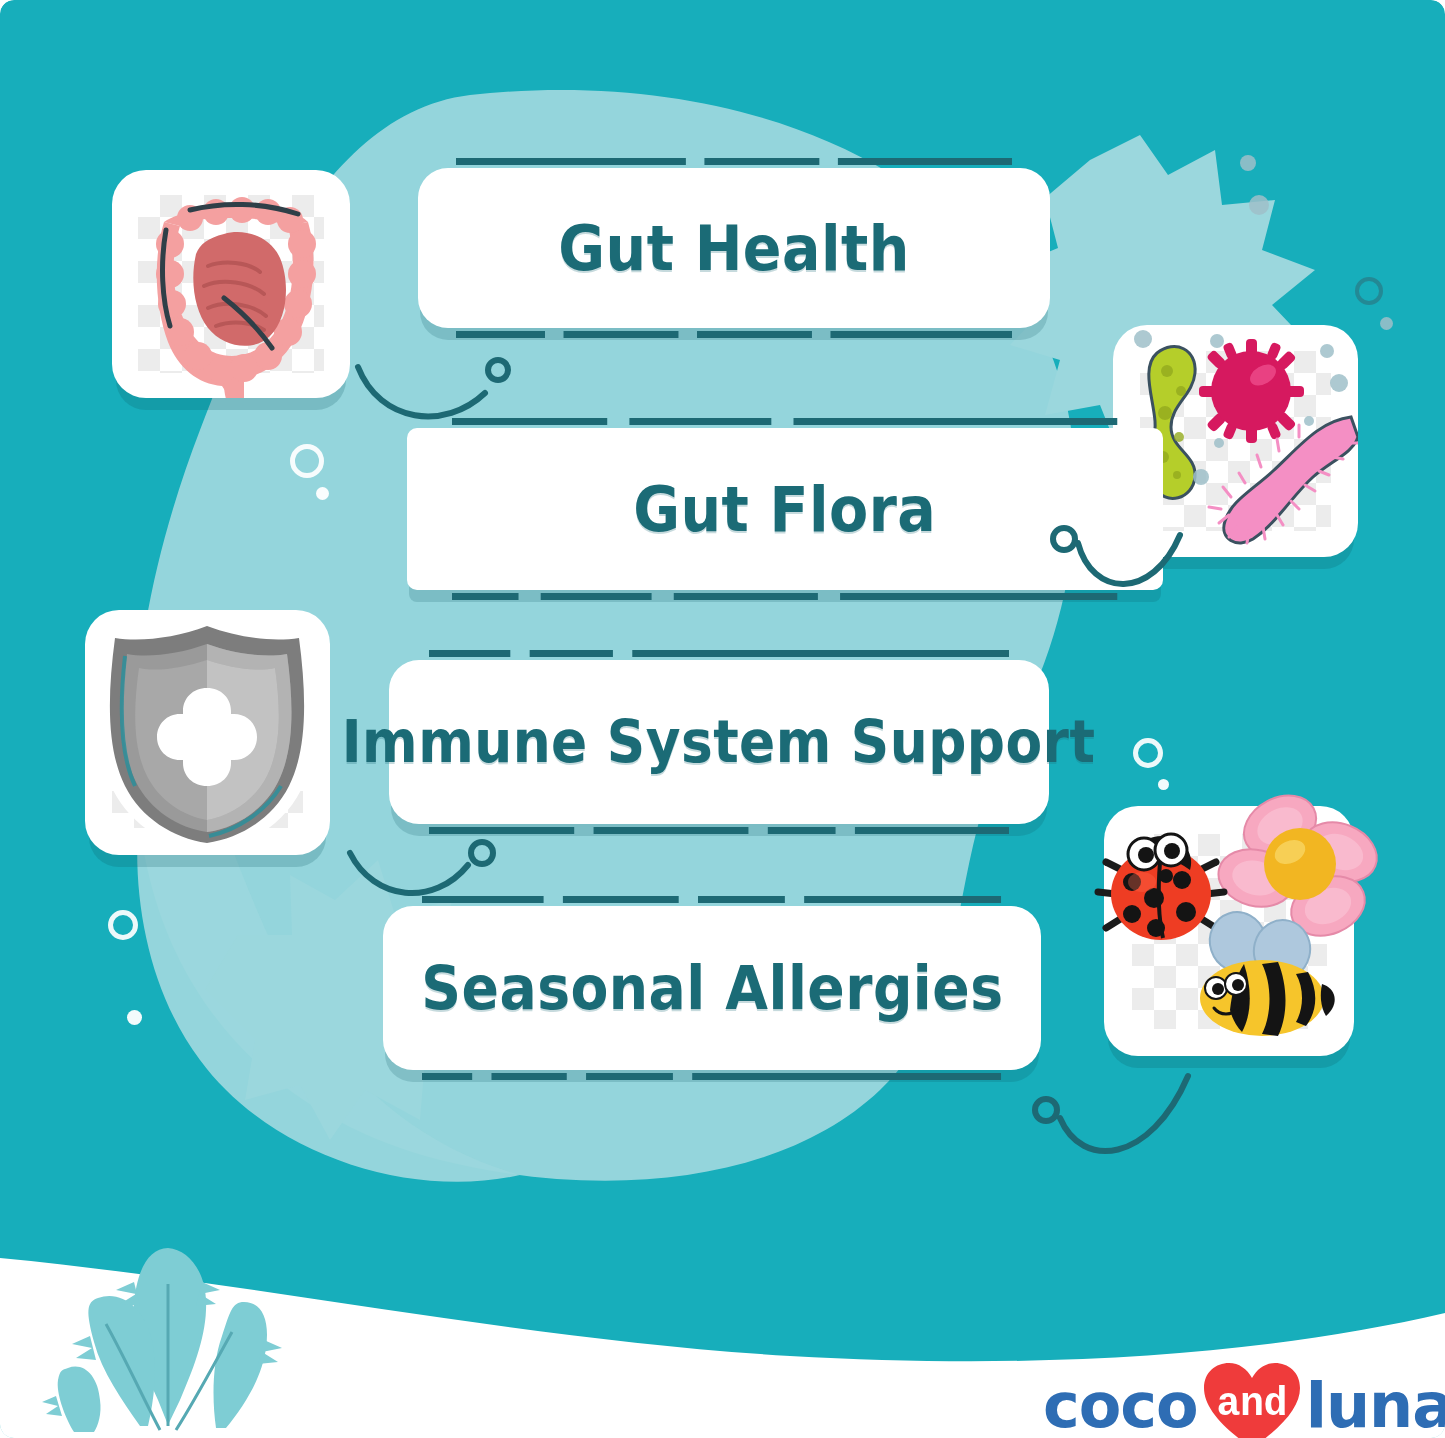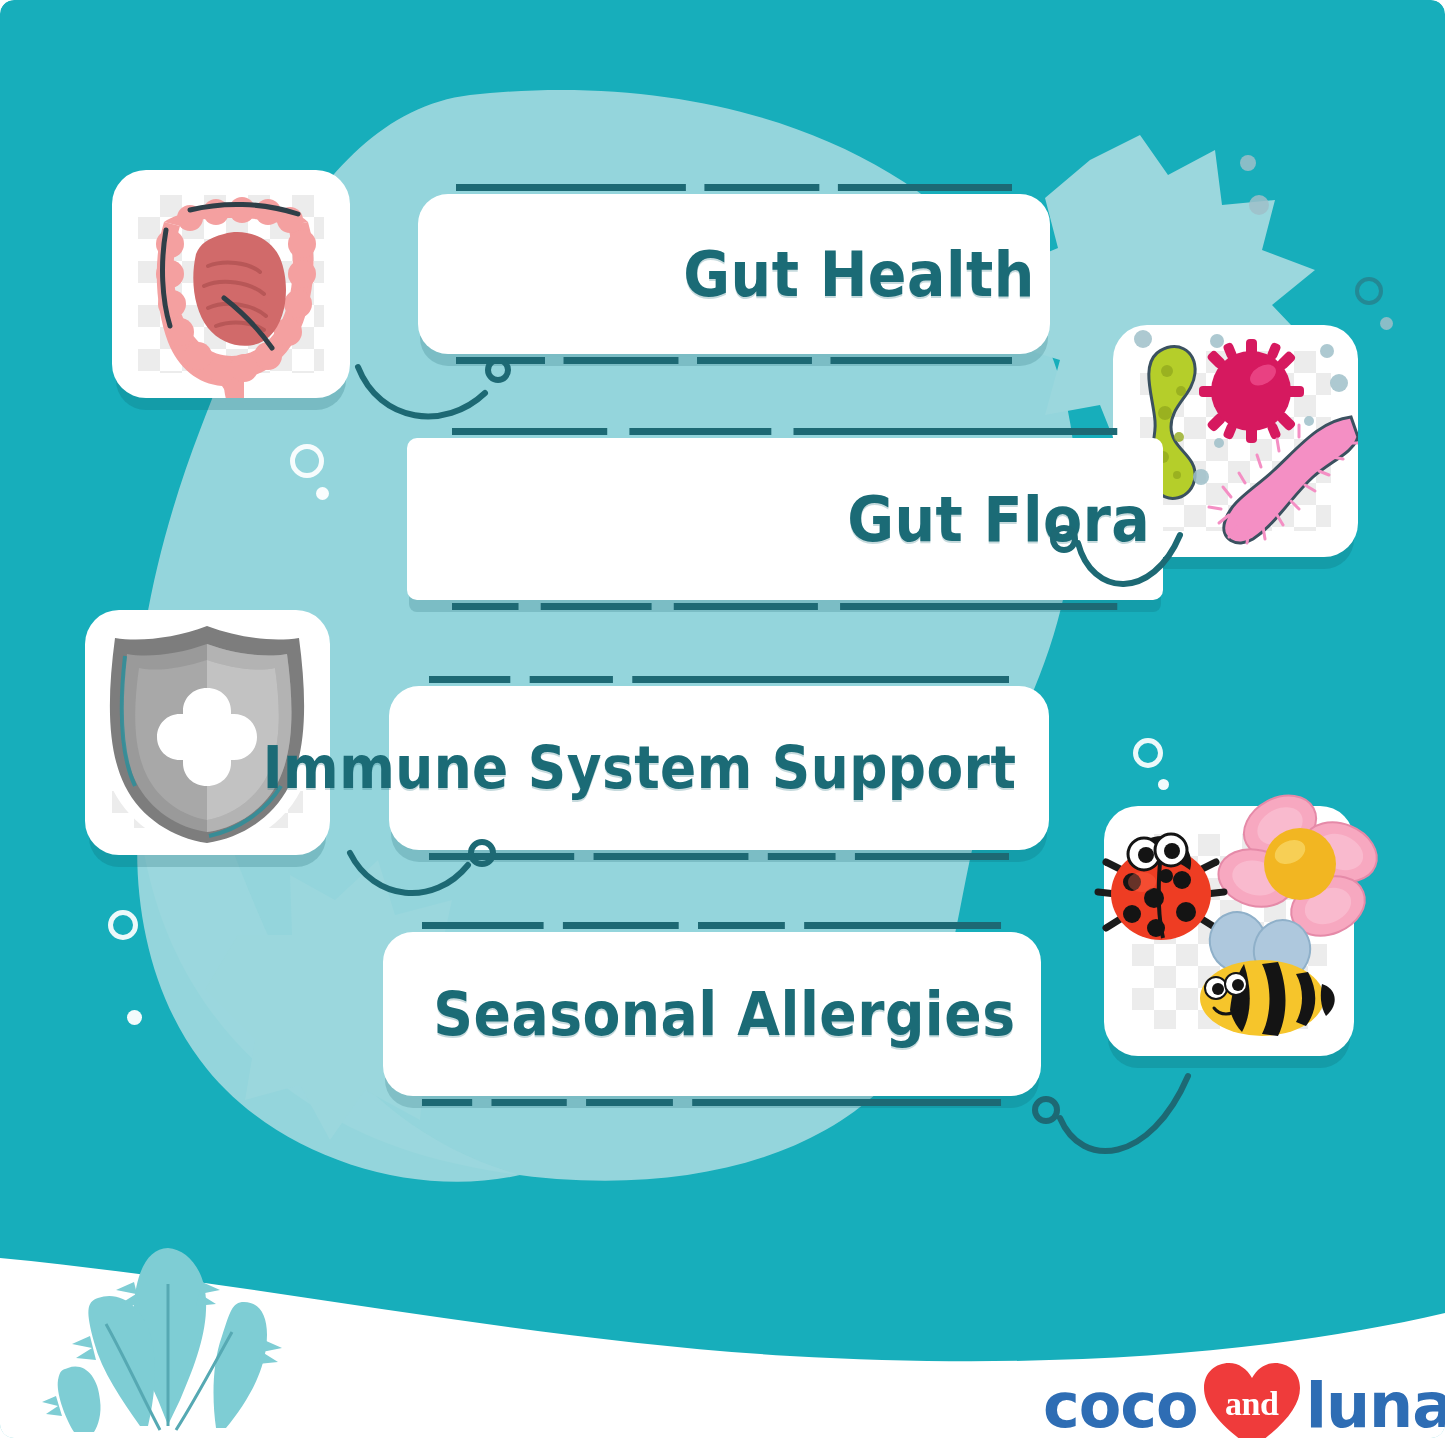--- a/index.html
+++ b/index.html
@@ -42,24 +42,23 @@
 
   
   .connector{position:absolute;pointer-events:none;}
 
   
   .pill{
     position:absolute;
     background:#ffffff;
     border-radius:30px;
     box-shadow:0 14px 0 -2px rgba(9,84,97,.18);
-    display:flex;align-items:center;justify-content:flex-end;
+    display:flex;align-items:center;justify-content:center;
     box-sizing:border-box;
     z-index:6;
-    margin-top:26px;
   }
   .pill .dashline{
     position:absolute;left:6%;width:88%;height:7px;
   }
   .pill .dashline.top{top:-10px;}
   .pill .dashline.bot{bottom:-10px;}
   .pill-label{
     color:#1b6b76;
     font-family:"DejaVu Sans", sans-serif;
     font-weight:bold;
@@ -103,22 +102,22 @@
     letter-spacing:-1px;
     line-height:1;
   }
   .logo-heart{
     position:relative;width:104px;height:92px;margin:0 2px;
     display:flex;align-items:center;justify-content:center;
   }
   .logo-heart svg{position:absolute;left:0;top:0;}
   .logo-and{
     position:relative;z-index:2;color:#ffffff;
-    font-family:Liberation Serif, serif;
-    font-weight:bold;font-size:34px;letter-spacing:-.5px;
+    font-family:Liberation Mono, monospace;
+    font-weight:bold;font-size:40px;letter-spacing:-.5px;
     margin-top:-4px;
   }
   .logo-reg{
     color:#b8808a;font-size:18px;font-family:"DejaVu Sans", sans-serif;
     align-self:flex-end;margin-bottom:8px;margin-left:2px;
   }
 </style>
 </head>
 <body>
 
@@ -441,21 +440,21 @@
   <div class="pill" style="left:418px;top:168px;width:632px;height:160px;">
     <svg class="dashline top" viewBox="0 0 600 7" preserveAspectRatio="none">
       <path d="M0,3.5 L248,3.5 M268,3.5 L392,3.5 M412,3.5 L600,3.5" stroke="#1d6974" stroke-width="7" fill="none"></path>
     </svg>
     <span class="pill-label" style="font-size:62px;">Gut Health</span>
     <svg class="dashline bot" viewBox="0 0 600 7" preserveAspectRatio="none">
       <path d="M0,3.5 L96,3.5 M116,3.5 L240,3.5 M260,3.5 L384,3.5 M404,3.5 L600,3.5" stroke="#1d6974" stroke-width="7" fill="none"></path>
     </svg>
   </div>
 
-  <div class="pill" style="left:407px;top:412px;width:756px;height:162px;border-radius:10px;">
+  <div class="pill" style="left:407px;top:428px;width:756px;height:162px;border-radius:10px;">
     <svg class="dashline top" viewBox="0 0 600 7" preserveAspectRatio="none">
       <path d="M0,3.5 L140,3.5 M160,3.5 L288,3.5 M308,3.5 L600,3.5" stroke="#1d6974" stroke-width="7" fill="none"></path>
     </svg>
     <span class="pill-label" style="font-size:62px;">Gut Flora</span>
     <svg class="dashline bot" viewBox="0 0 600 7" preserveAspectRatio="none">
       <path d="M0,3.5 L60,3.5 M80,3.5 L180,3.5 M200,3.5 L330,3.5 M350,3.5 L600,3.5" stroke="#1d6974" stroke-width="7" fill="none"></path>
     </svg>
   </div>
 
   <div class="pill" style="left:383px;top:906px;width:658px;height:164px;">

